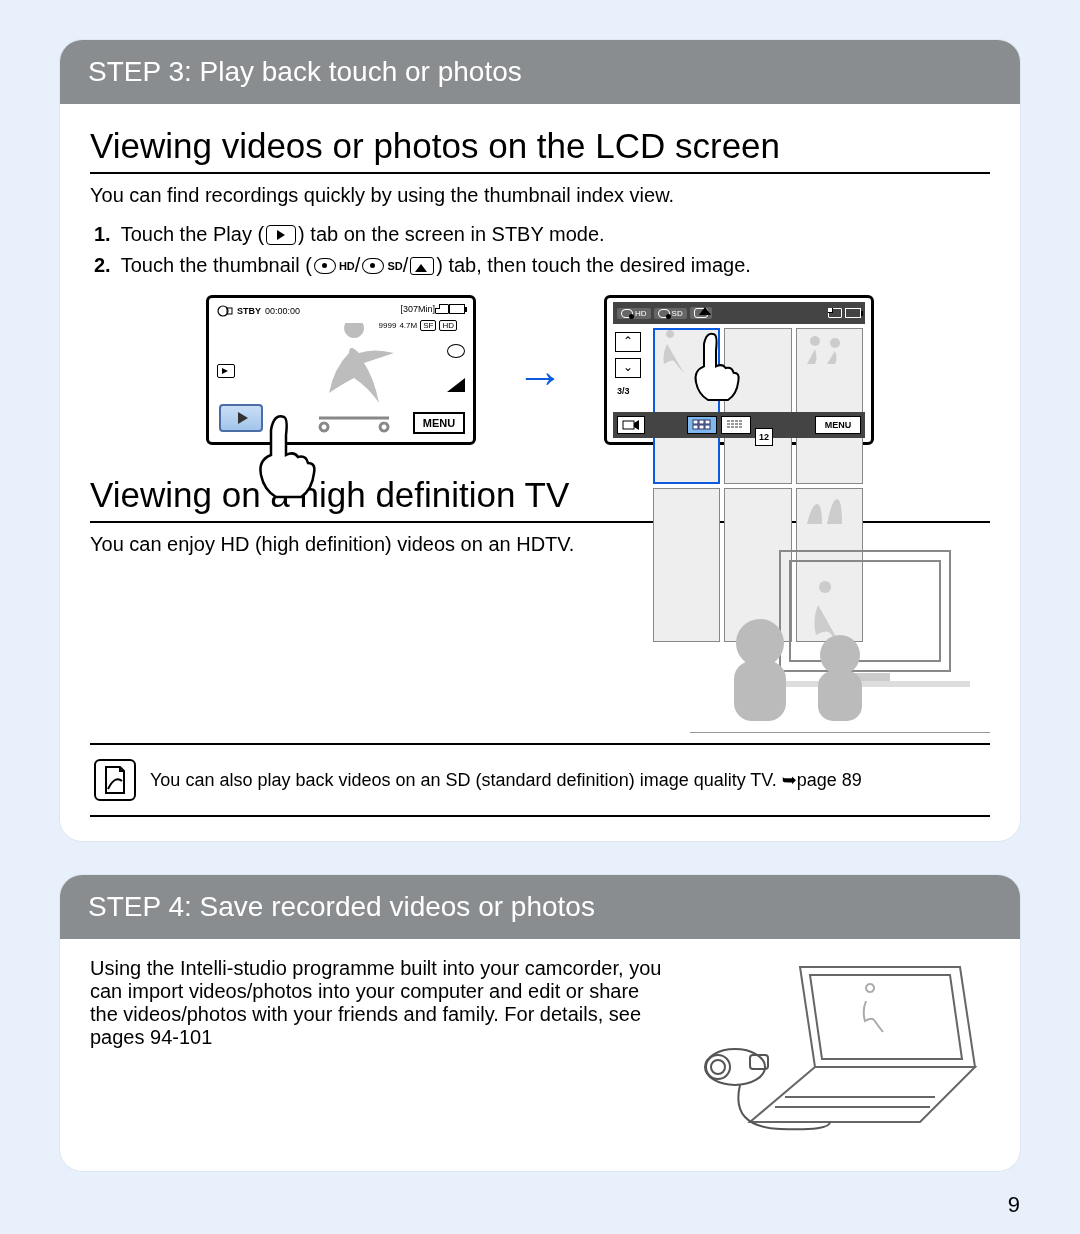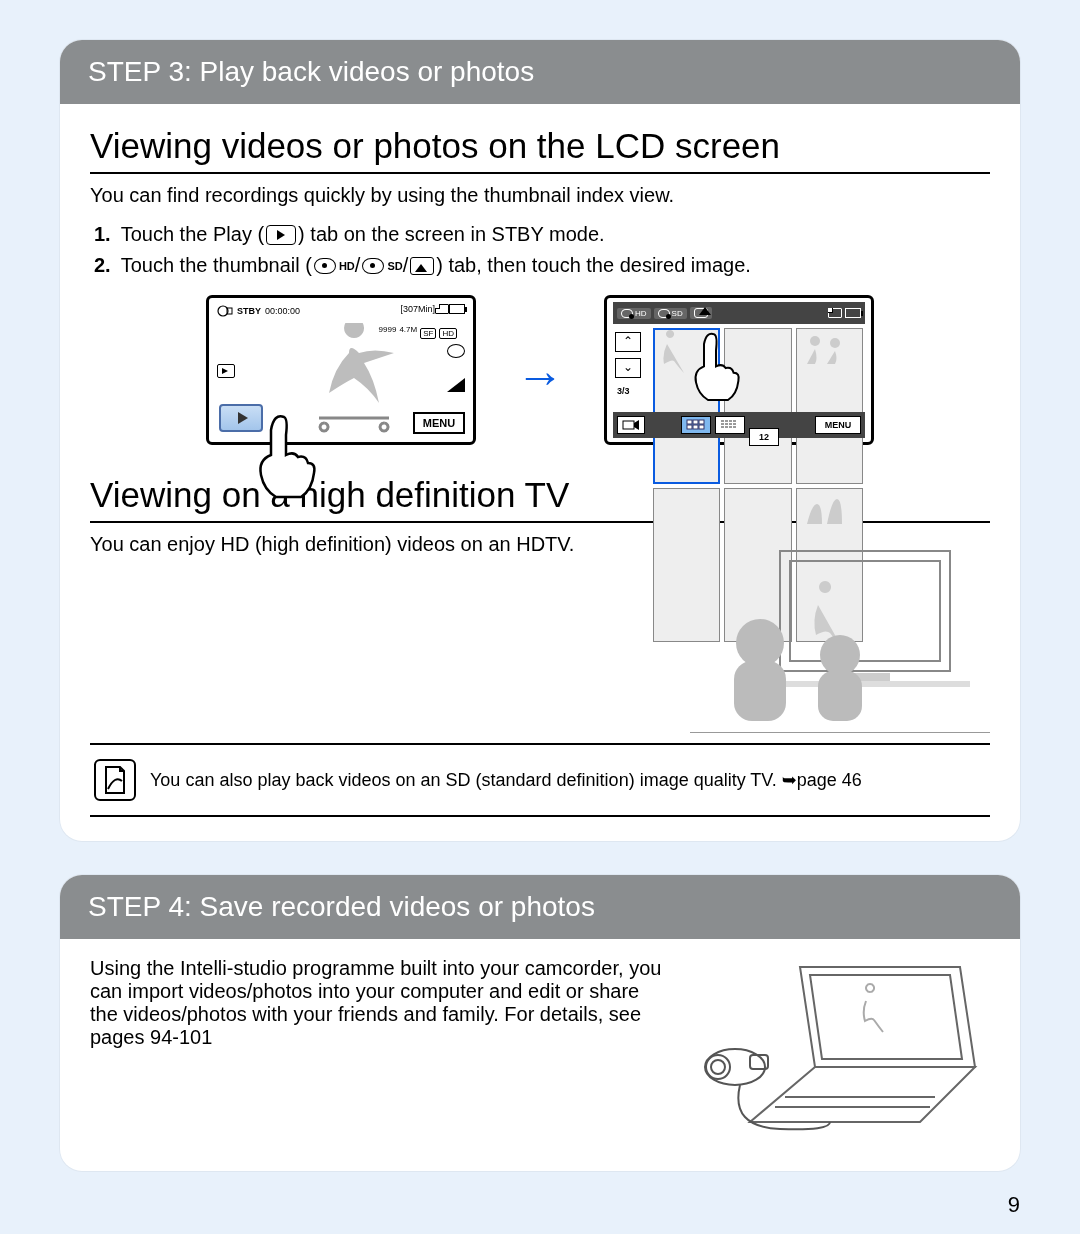--- a/index.html
+++ b/index.html
@@ -71,21 +71,21 @@
     display: flex; align-items: center; justify-content: center; gap: 40px;
     margin: 10px 0 30px 0;
   }
   .lcd {
     width: 270px; height: 150px; border: 3px solid #000; border-radius: 6px;
     background: #fff; position: relative; font-size: 9px;
   }
   .lcd .top-left { position: absolute; top: 6px; left: 8px; display: flex; gap: 4px; align-items: center; }
   .lcd .top-right { position: absolute; top: 6px; right: 8px; display: flex; align-items: center; }
   .lcd .top-right2 { position: absolute; top: 22px; right: 16px; display: flex; gap: 3px; align-items: center; font-size:8px;}
-  .mini-box { border: 1px solid #000; border-radius: 2px; padding: 0 2px; font-size: 8px; background:#fff;margin-top:8px;}
+  .mini-box { border: 1px solid #000; border-radius: 2px; padding: 0 2px; font-size: 8px; background:#fff;}
   .batt { width: 16px; height: 10px; border: 1px solid #000; position: relative; }
   .batt::after { content:""; position:absolute; right:-3px; top:2px; width:2px; height:5px; background:#000;}
   .card-ico { width: 14px; height: 10px; border:1px solid #000; border-radius:1px; position:relative;}
   .card-ico::before { content:""; position:absolute; left:-1px; top:-1px; width:4px; height:4px; background:#fff; border-right:1px solid #000; border-bottom:1px solid #000;}
   .skater {
     position: absolute; left: 70px; top: 25px; width: 150px; height: 110px;
   }
   .lcd-play-btn {
     position: absolute; left: 10px; bottom: 10px;
     width: 44px; height: 28px; border: 2px solid #4b6da8;
@@ -134,21 +134,21 @@
   .c2-row { display:flex; gap:18px; align-items:flex-start;}
   .c2-text { flex:1; font-size:20px;}
   .c2-text .bold { font-weight:bold; margin-bottom:8px;}
   .c2-illus { width:300px; height:190px; position:relative;}
   .page-num { position:absolute; right:60px; bottom:16px; font-size:22px;}
 </style>
 </head>
 <body>
 
 <div class="card">
-  <div class="card-header">STEP 3: Play back videos or photos</div>
+  <div class="card-header">STEP 3: Play back touch or photos</div>
   <div class="card-body">
 
     <div class="section-heading">Viewing videos or photos on the LCD screen</div>
     <div class="lede">You can find recordings quickly by using the thumbnail index view.</div>
 
     <div class="steps">
       <div class="step-row">
         <span class="step-num">1.</span>
         <span>Touch the Play (</span>
         <span class="inline-icon play-btn-icon"></span>
@@ -278,21 +278,21 @@
                     <rect x="5" y="4" width="3" height="2"></rect>
                     <rect x="9" y="4" width="3" height="2"></rect>
                     <rect x="13" y="4" width="3" height="2"></rect>
                     <rect x="1" y="7" width="3" height="2"></rect>
                     <rect x="5" y="7" width="3" height="2"></rect>
                     <rect x="9" y="7" width="3" height="2"></rect>
                     <rect x="13" y="7" width="3" height="2"></rect>
                   </g>
                 </svg>
               </div>
-            <div class="bb" style="width:30px; font-weight:bold;margin-top:24px;">12</div>
+            <div class="bb" style="width:18px; font-weight:bold;margin-top:24px;">12</div>
             <div style="flex:1"></div>
             <div class="bb" style="width:46px; font-weight:bold;">MENU</div>
           </div>
         </div>
         <svg class="hand" style="left:72px; top:28px; width:80px; height:90px;" viewBox="0 0 100 100">
           <path d="M35 20 Q38 4 48 8 Q52 10 50 28 L50 48 Q58 44 62 50 Q70 48 72 56 Q80 56 78 66 Q76 83 65 90 L40 90 Q28 83 25 68 Q22 53 35 48 Z" fill="#fff" stroke="#000" stroke-width="2.5"></path>
         </svg>
       </div>
     </div>
 
@@ -318,21 +318,21 @@
       </div>
     </div>
 
     <div class="note-row">
       <div class="note-icon">
         <svg viewBox="0 0 26 30">
             <path d="M4 2 h14 l4 4 v22 h-18 z M18 2 v4 h4" fill="none" stroke="#000" stroke-width="2"></path>
             <path d="M6 24 q7 -14 14 -8" fill="none" stroke="#000" stroke-width="2"></path>
           </svg>
       </div>
-      <div class="note-text">You can also play back videos on an SD (standard definition) image quality TV. ➥page 46</div>
+      <div class="note-text">You can also play back videos on an SD (standard definition) image quality TV. ➥page 89</div>
     </div>
 
   </div>
 </div>
 
 <div class="card">
   <div class="card-header">STEP 4: Save recorded videos or photos</div>
   <div class="card-body">
     <div class="c2-row">
       <div class="c2-text">

